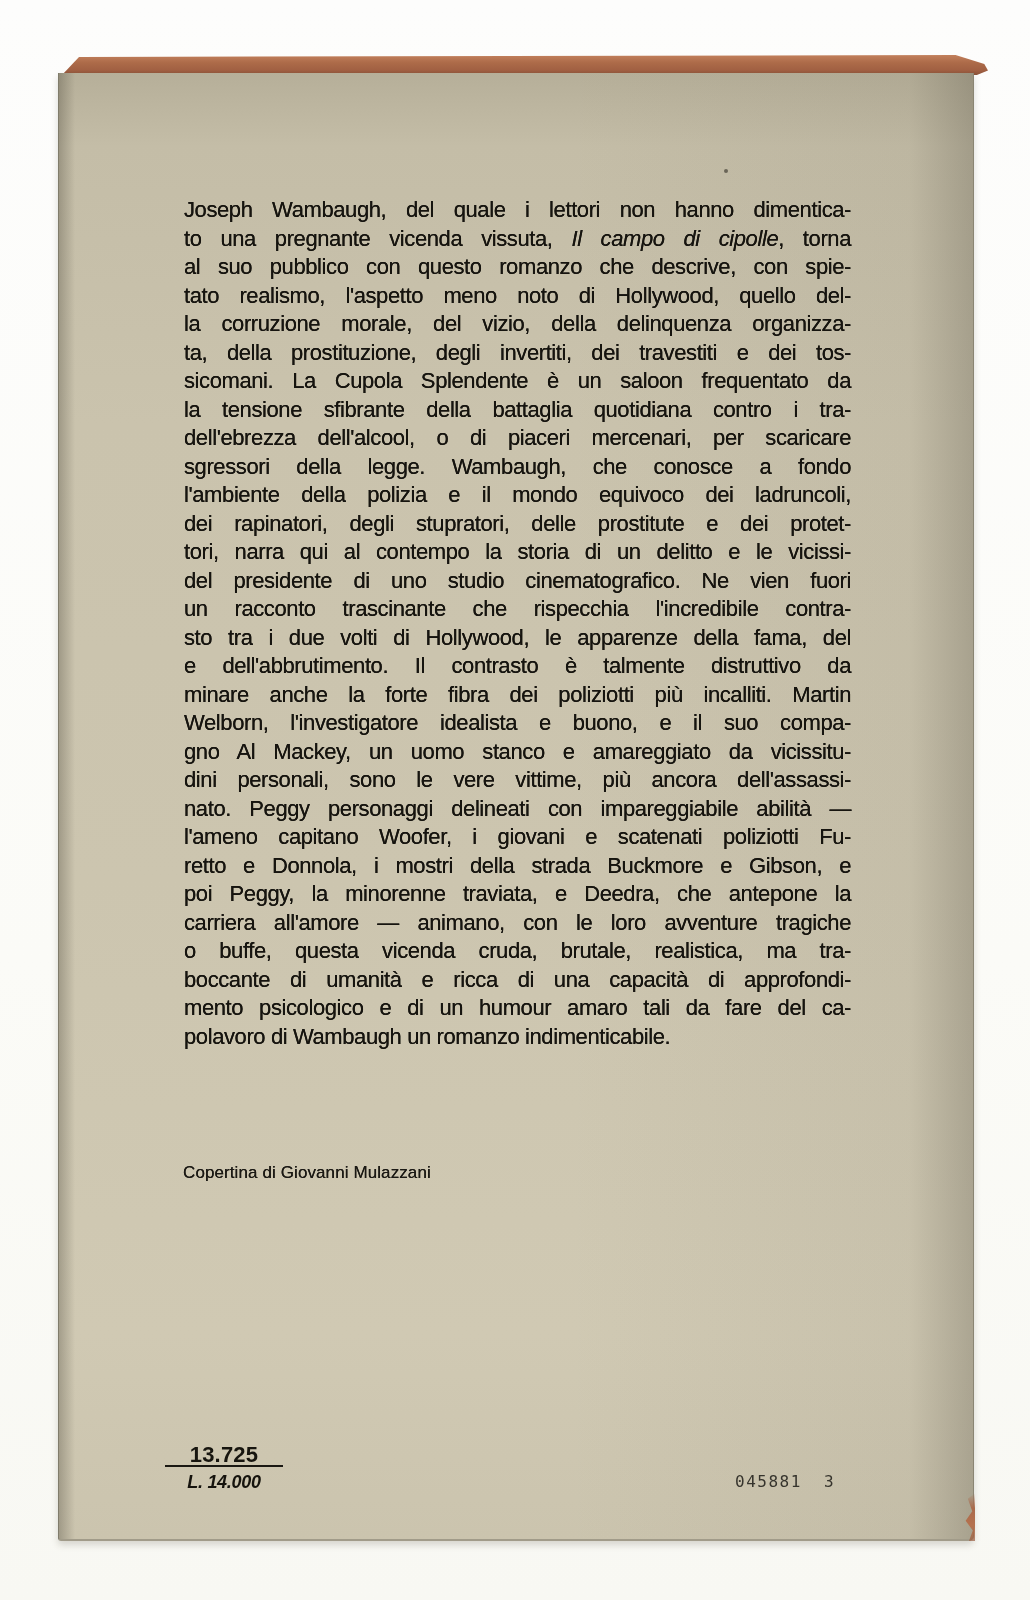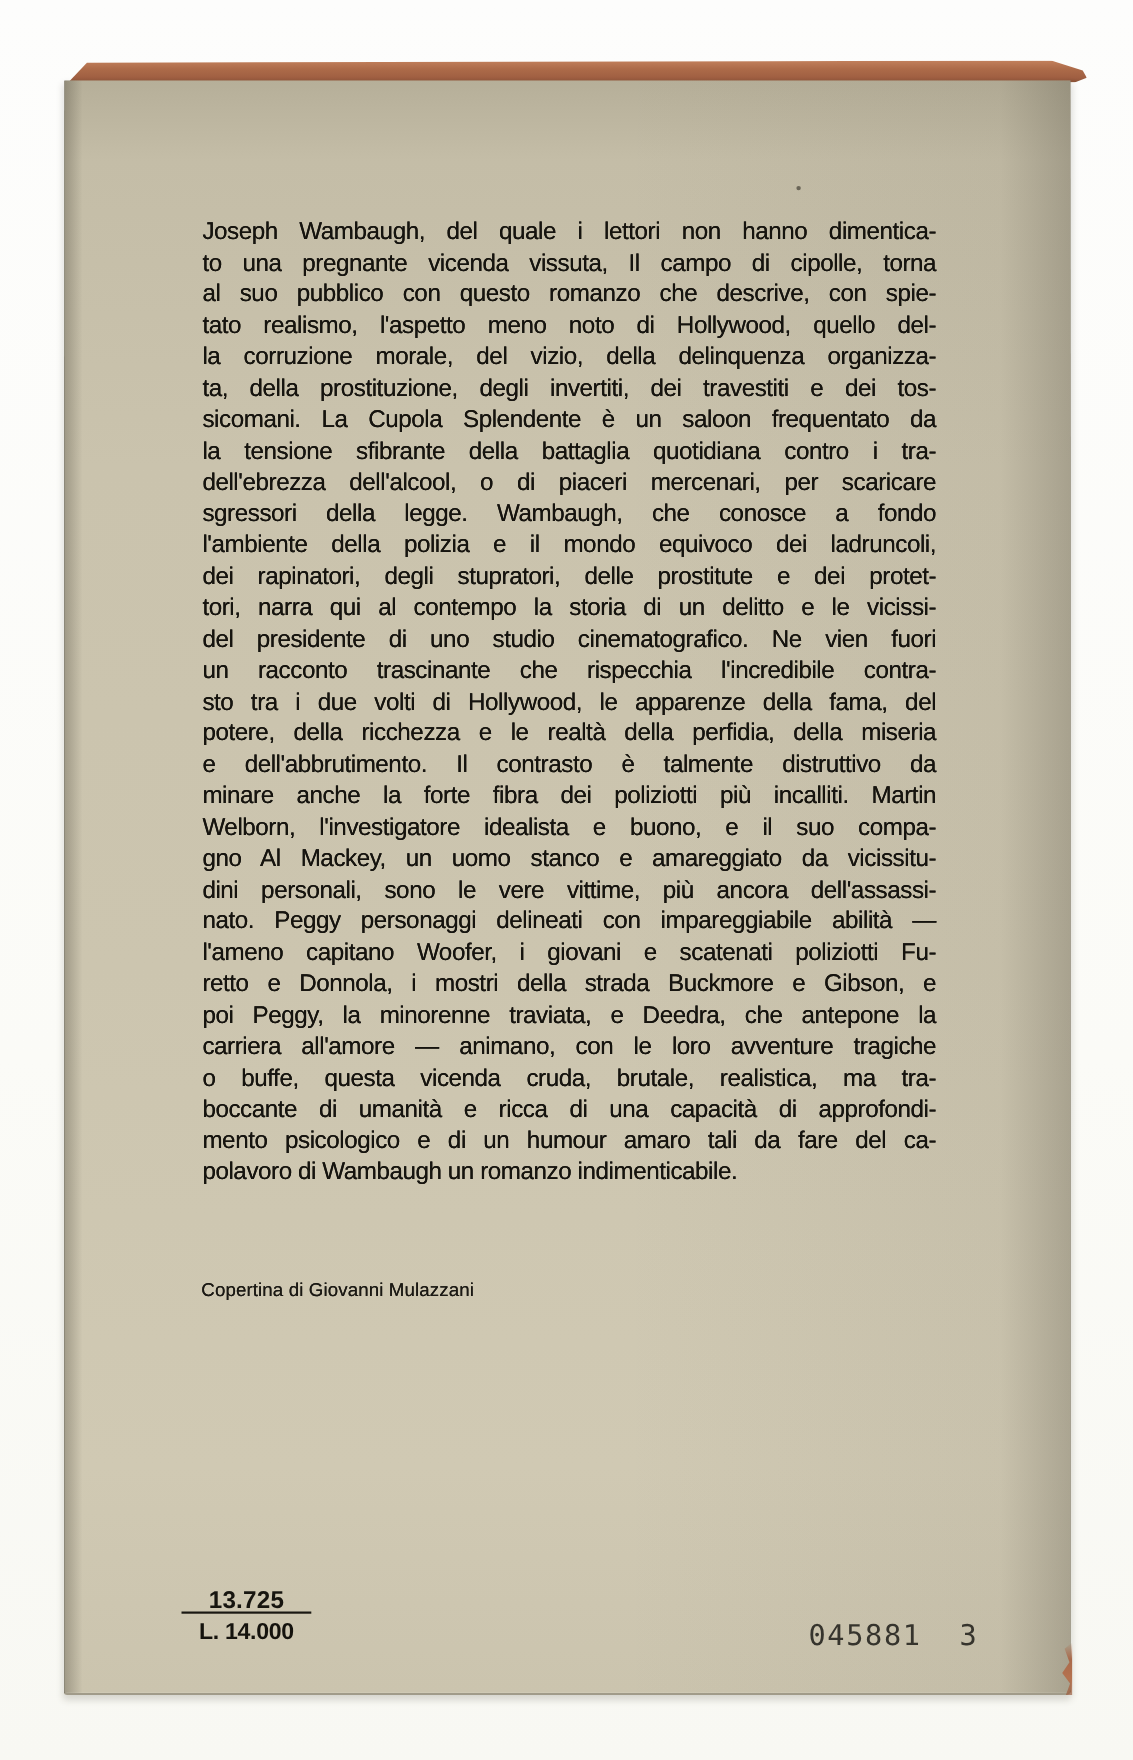--- a/index.html
+++ b/index.html
@@ -36,49 +36,50 @@
   
   .textblock{
     position:absolute;left:125px;top:123px;width:667px;
     color:#16140f;
     font-size:22px;line-height:28.5px;
     letter-spacing:-0.4px;
     text-shadow:0 0 0.6px currentColor;
   }
   .line{text-align:justify;text-align-last:justify;white-space:normal;}
   .line.last{text-align-last:left;}
-  .line .it{}
+  .line .it{font-style:italic;}
 
   .credit{
     position:absolute;left:124px;top:1090px;
     color:#1b1914;font-size:17px;letter-spacing:0.1px;
     text-shadow:0 0 0.4px currentColor;
   }
 
   
   .price-old{
     position:absolute;left:106px;top:1369px;width:118px;
     text-align:center;font-size:22px;font-weight:700;color:#17150f;
     letter-spacing:0.2px;
   }
   .price-rule{
     position:absolute;left:106px;top:1392px;width:118px;height:2px;
     background:#1a1812;
   }
   .price-new{
     position:absolute;left:106px;top:1399px;width:118px;
-    text-align:center;font-size:21px;font-weight:700;color:#15130d;
+    text-align:center;font-size:18px;font-weight:700;color:#15130d;
     letter-spacing:-0.3px;
+    font-style:italic;
   }
 
   
   .code{
     position:absolute;left:676px;top:1399px;
     font-family:"DejaVu Sans Mono", monospace;
-    font-size:26px;color:#36342d;letter-spacing:1.5px;white-space:pre;
+    font-size:16px;color:#36342d;letter-spacing:1.5px;white-space:pre;
   }
 
   
   .dust-speck{
     position:absolute;left:665px;top:96px;width:4px;height:4px;
     border-radius:50%;background:#4c483e;opacity:.75;
   }
   .corner-wear{
     position:absolute;right:-2px;bottom:-2px;width:11px;height:48px;
     background:linear-gradient(180deg, rgba(171,102,66,0) 0%, #aa6a4b 32%, #b5724f 68%, rgba(150,85,55,.65) 100%);
@@ -103,21 +104,20 @@
           <div class="line"><span>sicomani. La Cupola Splendente è un saloon frequentato da</span></div>
           <div class="line"><span>la tensione sfibrante della battaglia quotidiana contro i tra-</span></div>
           <div class="line"><span>dell'ebrezza dell'alcool, o di piaceri mercenari, per scaricare</span></div>
           <div class="line"><span>sgressori della legge. Wambaugh, che conosce a fondo</span></div>
           <div class="line"><span>l'ambiente della polizia e il mondo equivoco dei ladruncoli,</span></div>
           <div class="line"><span>dei rapinatori, degli stupratori, delle prostitute e dei protet-</span></div>
           <div class="line"><span>tori, narra qui al contempo la storia di un delitto e le vicissi-</span></div>
           <div class="line"><span>del presidente di uno studio cinematografico. Ne vien fuori</span></div>
           <div class="line"><span>un racconto trascinante che rispecchia l'incredibile contra-</span></div>
           <div class="line"><span>sto tra i due volti di Hollywood, le apparenze della fama, del</span></div>
-          <div class="line"><span>potere, della ricchezza e le realtà della perfidia, della miseria</span></div>
           <div class="line"><span>e dell'abbrutimento. Il contrasto è talmente distruttivo da</span></div>
           <div class="line"><span>minare anche la forte fibra dei poliziotti più incalliti. Martin</span></div>
           <div class="line"><span>Welborn, l'investigatore idealista e buono, e il suo compa-</span></div>
           <div class="line"><span>gno Al Mackey, un uomo stanco e amareggiato da vicissitu-</span></div>
           <div class="line"><span>dini personali, sono le vere vittime, più ancora dell'assassi-</span></div>
           <div class="line"><span>nato. Peggy personaggi delineati con impareggiabile abilità —</span></div>
           <div class="line"><span>l'ameno capitano Woofer, i giovani e scatenati poliziotti Fu-</span></div>
           <div class="line"><span>retto e Donnola, i mostri della strada Buckmore e Gibson, e</span></div>
           <div class="line"><span>poi Peggy, la minorenne traviata, e Deedra, che antepone la</span></div>
           <div class="line"><span>carriera all'amore — animano, con le loro avventure tragiche</span></div>

